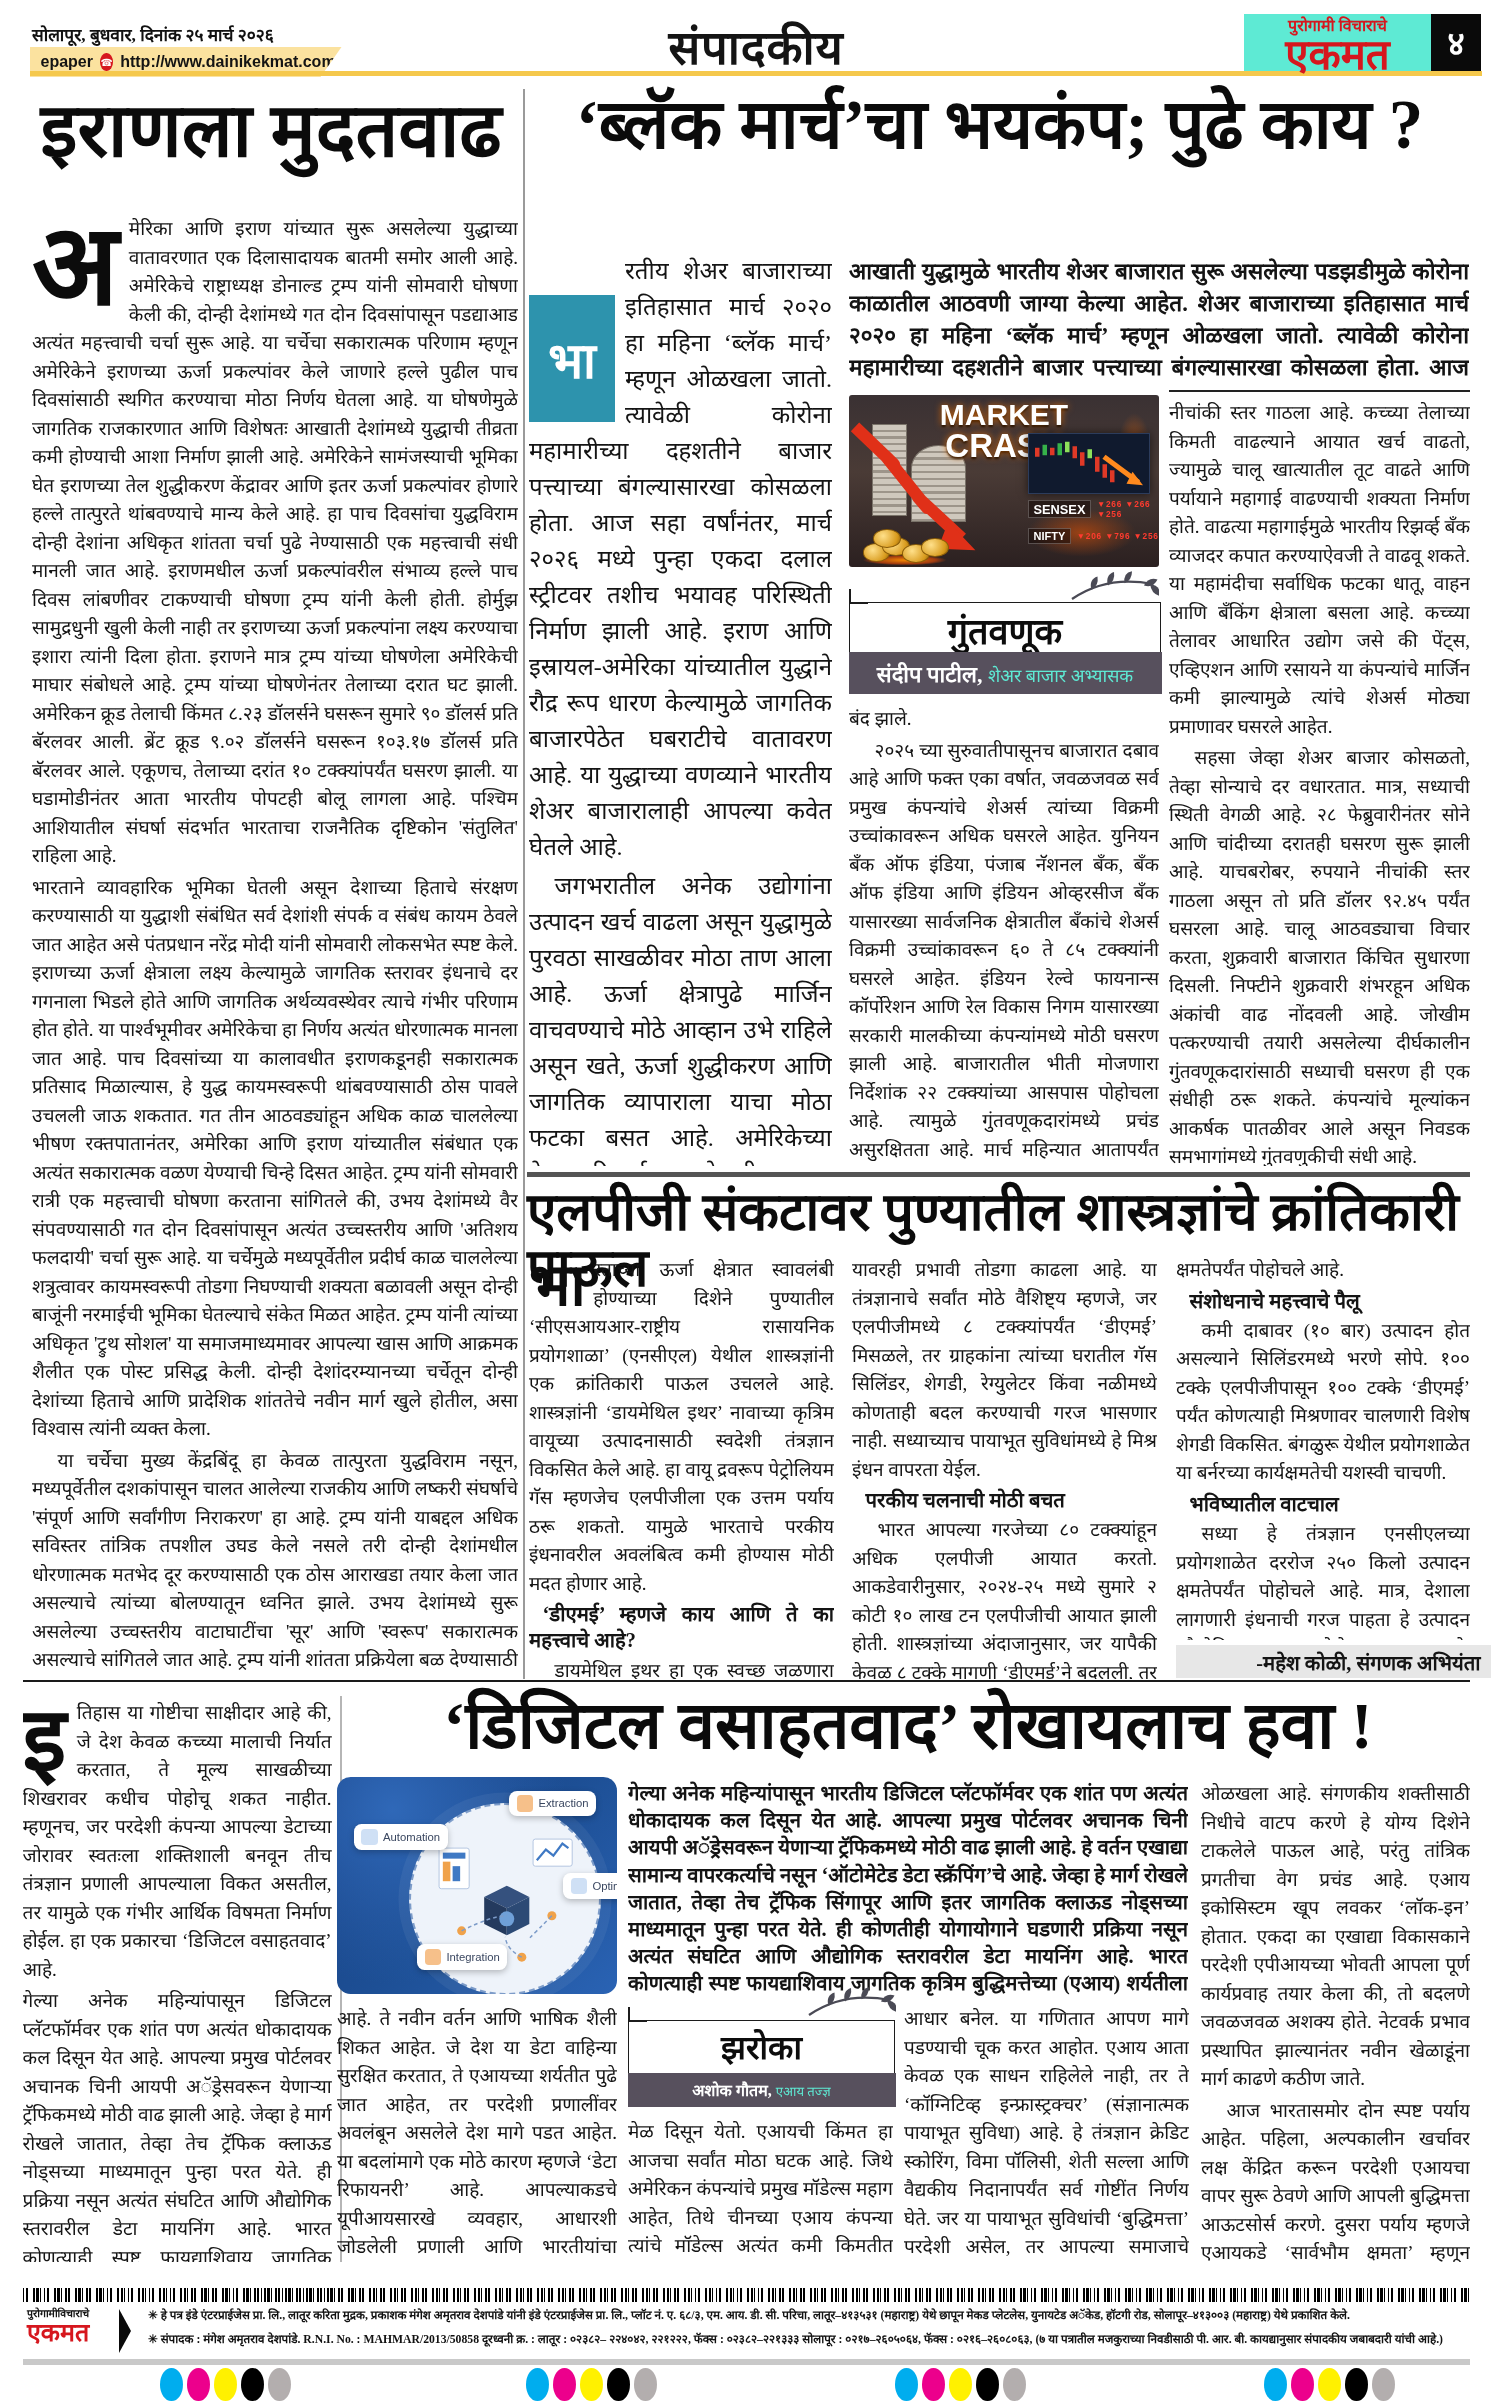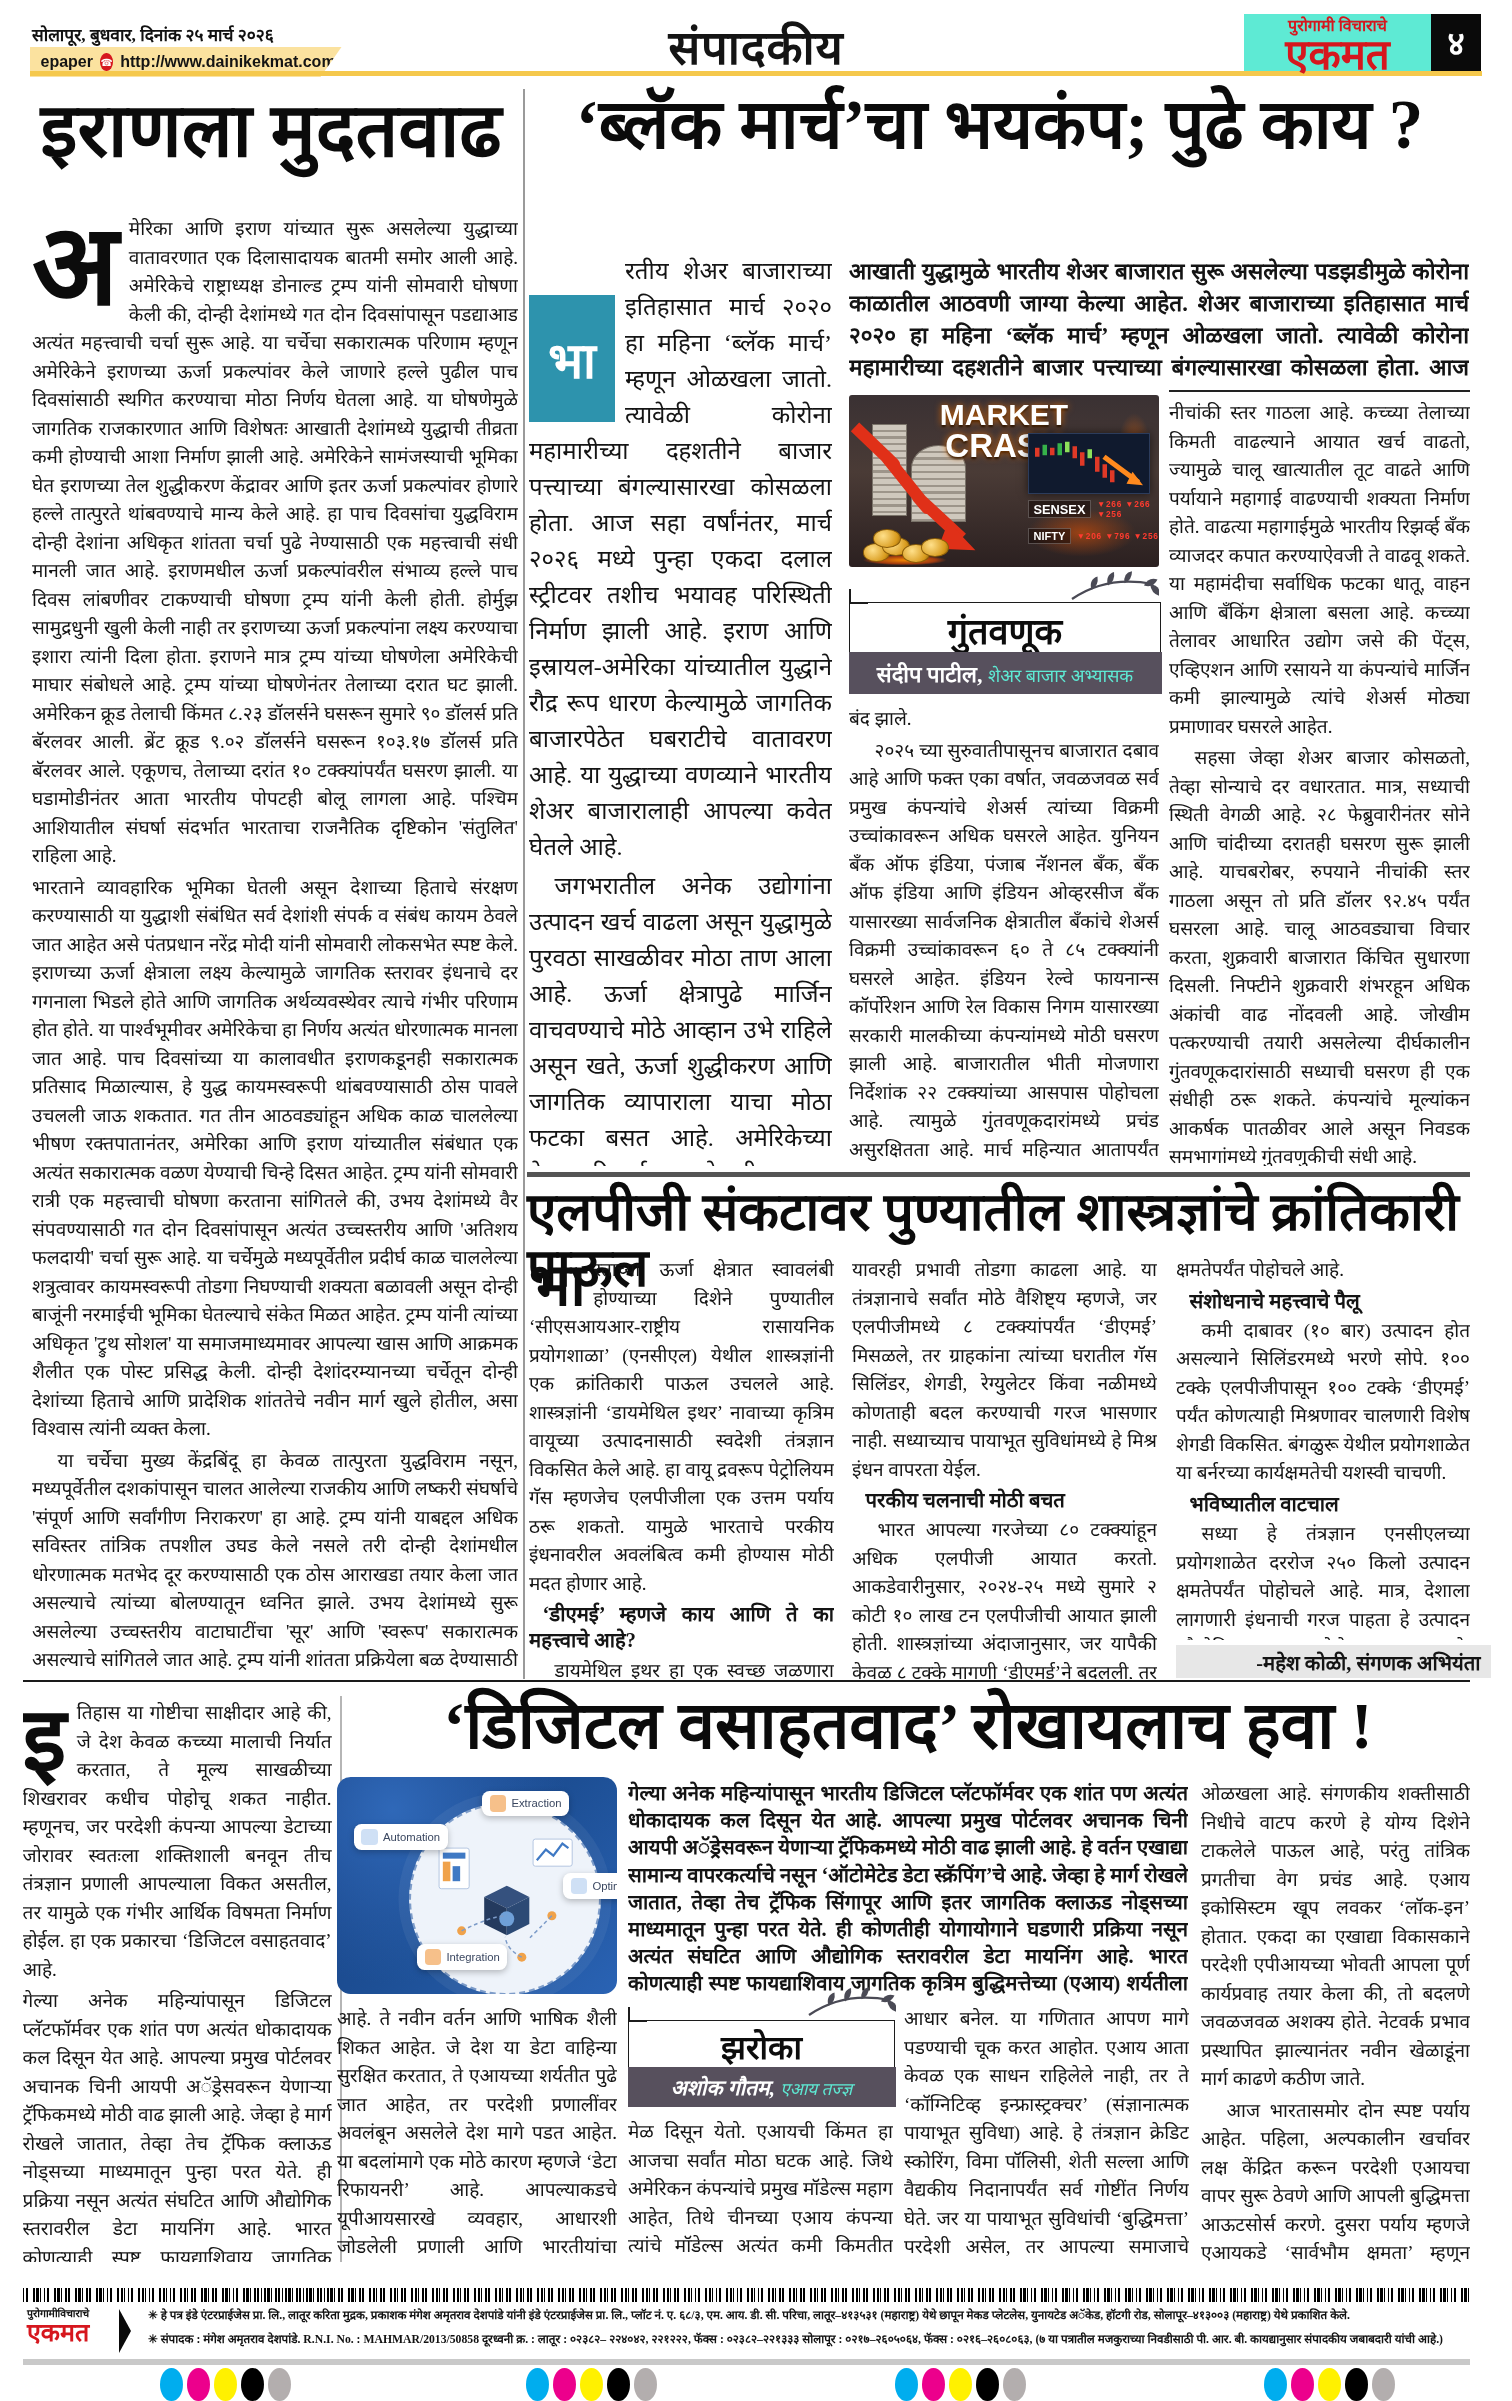--- a/index.html
+++ b/index.html
@@ -268,21 +268,21 @@
     </g>
     <circle cx="70" cy="170" r="6" fill="#f0a24a"></circle>
     <circle cx="190" cy="150" r="6" fill="#f0a24a"></circle>
     <circle cx="150" cy="205" r="6" fill="#f0a24a"></circle>
     <path d="M70 170 Q110 150 130 150 M190 150 Q170 170 160 180 M150 205 Q130 195 128 178" stroke="#7d9cc9" stroke-width="2" stroke-dasharray="5 4" fill="none"></path>
   </svg>
   <div class="pill" style="left:16.6px;top:47px;">
       <span class="ic" style="background:#cfe0f5;"></span>
       <span>Automation</span>
     </div>
-  <div class="pill" style="left:145px;top:13.6px;">
+  <div class="pill" style="left:172px;top:13.6px;border-radius:8px;">
       <span class="ic" style="background:#f6c08a;"></span>
       <span>Extraction</span>
     </div>
   <div class="pill" style="left:80px;top:167px;">
       <span class="ic" style="background:#f6c08a;"></span>
       <span>Integration</span>
     </div>
   <div class="pill" style="left:226px;top:96px;">
       <span class="ic" style="background:#cfe0f5;"></span>
       <span>Optimization</span>
@@ -302,21 +302,21 @@
   <path d="M30 28 q-4 -14 8 -18 q2 12 -8 18" fill="#4a4a55"></path>
   <path d="M52 22 q-4 -14 8 -18 q2 12 -8 18" fill="#4a4a55"></path>
   <path d="M74 19 q-2 -14 10 -16 q0 12 -10 16" fill="#4a4a55"></path>
   <path d="M100 22 q6 -12 18 -8 q-6 12 -18 8" fill="#4a4a55"></path>
   <path d="M108 20 q14 2 14 16 q-12 -2 -14 -16" fill="#4a4a55"></path>
 </svg>
 <div class="abs author-box" style="left:628px;top:2020px;width:265px;height:84px;">
   <div class="corner-tick"></div>
   <div class="corner-tick2"></div>
   <div class="ttl" style="font-size:33px;padding-top:3px;">झरोका</div>
-  <div class="author-strip" style="font-size:21px;font-style:italic;">
+  <div class="author-strip" style="font-size:16px;">
     <span class="nm">अशोक गौतम,</span>
     <span class="rl">एआय तज्ज्ञ</span>
   </div>
 </div>
 
 <div class="abs coltext" style="left:628px;top:2118px;width:265px;height:145px;font-size:19px;">
   <div>
       <p>मेळ दिसून येतो. एआयची किंमत हा आजचा सर्वांत मोठा घटक आहे. जिथे अमेरिकन कंपन्यांचे प्रमुख मॉडेल्स महाग आहेत, तिथे चीनच्या एआय कंपन्या त्यांचे मॉडेल्स अत्यंत कमी किमतीत उपलब्ध करून देत आहेत. सार्वजनिक अहवालांनुसार, चिनी एआय मॉडेल्सचा वापर अमेरिकन मॉडेल्सच्या तुलनेत अनेक पटींनी स्वस्त आहे.</p>
     </div>
 </div>

